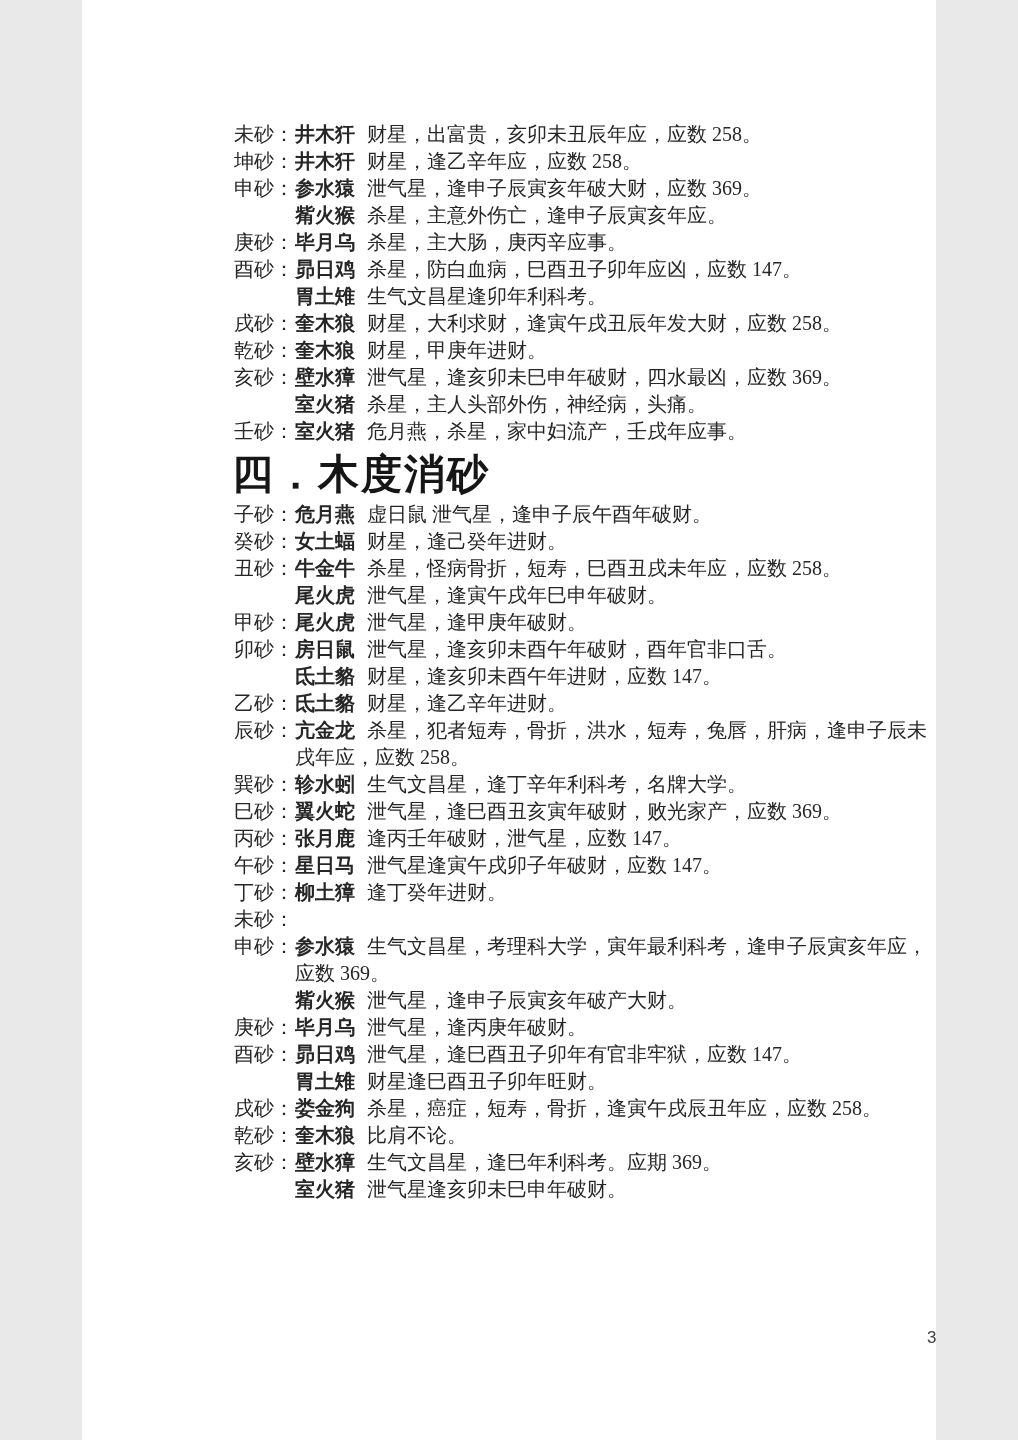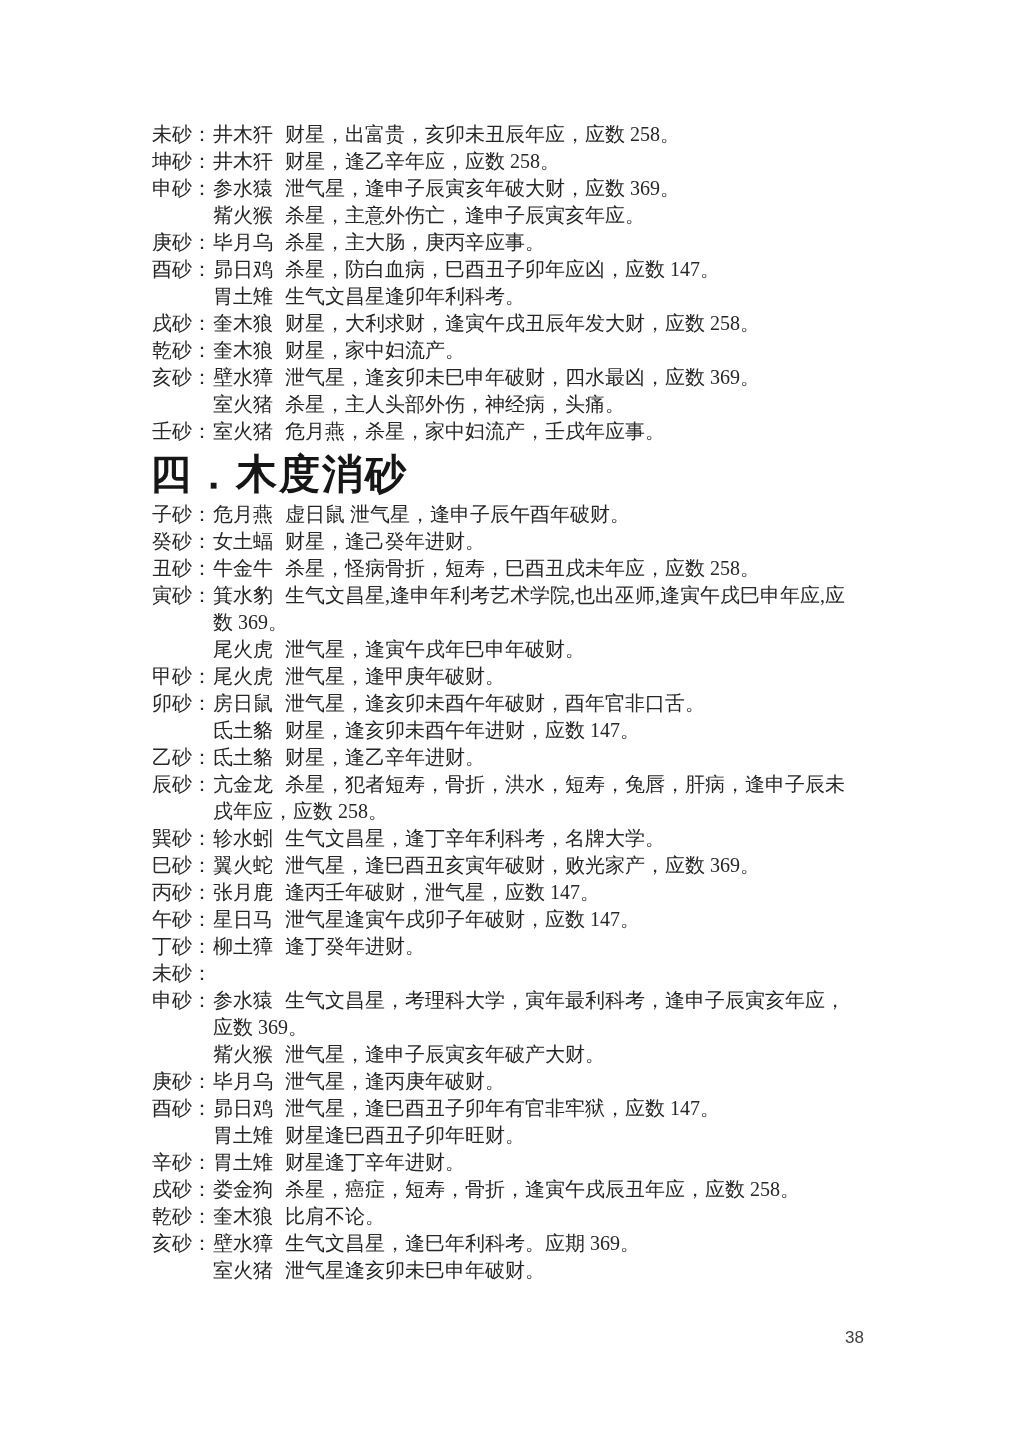--- a/index.html
+++ b/index.html
@@ -1,18 +1,18 @@
 <!DOCTYPE html>
 <html><head>
 <meta charset="utf-8">
 <style>
   html,body{margin:0;padding:0;background:#e9e9e9;}
   .page{
     position:relative;
-    width:1018px;height:1440px;
+    width:854px;height:1440px;
     margin:0 auto;
     background:#ffffff;
     font-family:"Liberation Serif","DejaVu Serif",serif;
     color:#262626;
     overflow:hidden;
   }
   .text-block{
     position:absolute;
     left:152px;top:121px;
     width:723px;
@@ -28,20 +28,21 @@
     flex:0 0 61px;
     white-space:nowrap;
   }
   .entry .content{
     width:645px;
   }
   .entry .star{
     display:inline-block;
     margin-right:12px;
     white-space:nowrap;
+    font-weight:bold;
   }
   .section-heading{
     margin:7px 0 5px -2px;
     font-family:"Liberation Sans","DejaVu Sans",sans-serif;
     font-weight:700;
     font-size:41px;
     line-height:44px;
     color:#161616;
     letter-spacing:2px;
   }
@@ -95,21 +96,21 @@
     <span class="content"><span class="star">胃土雉</span><span class="desc">生气文昌星逢卯年利科考。</span></span>
   </div>
 
   <div class="entry">
     <span class="label">戌砂：</span>
     <span class="content"><span class="star">奎木狼</span><span class="desc">财星，大利求财，逢寅午戌丑辰年发大财，应数 258。</span></span>
   </div>
 
   <div class="entry">
     <span class="label">乾砂：</span>
-    <span class="content"><span class="star">奎木狼</span><span class="desc">财星，家中妇流产。</span></span>
+    <span class="content"><span class="star">奎木狼</span><span class="desc">财星，甲庚年进财。</span></span>
   </div>
 
   <div class="entry">
     <span class="label">亥砂：</span>
     <span class="content"><span class="star">壁水獐</span><span class="desc">泄气星，逢亥卯未巳申年破财，四水最凶，应数 369。</span></span>
   </div>
 
   <div class="entry">
     <span class="label"></span>
     <span class="content"><span class="star">室火猪</span><span class="desc">杀星，主人头部外伤，神经病，头痛。</span></span>
@@ -132,24 +133,20 @@
   <div class="entry">
     <span class="label">癸砂：</span>
     <span class="content"><span class="star">女土蝠</span><span class="desc">财星，逢己癸年进财。</span></span>
   </div>
 
   <div class="entry">
     <span class="label">丑砂：</span>
     <span class="content"><span class="star">牛金牛</span><span class="desc">杀星，怪病骨折，短寿，巳酉丑戌未年应，应数 258。</span></span>
   </div>
 
-  <div class="entry">
-    <span class="label">寅砂：</span>
-    <span class="content"><span class="star">箕水豹</span><span class="desc">生气文昌星,逢申年利考艺术学院,也出巫师,逢寅午戌巳申年应,应数 369。</span></span>
-  </div>
 
   <div class="entry">
     <span class="label"></span>
     <span class="content"><span class="star">尾火虎</span><span class="desc">泄气星，逢寅午戌年巳申年破财。</span></span>
   </div>
 
   <div class="entry">
     <span class="label">甲砂：</span>
     <span class="content"><span class="star">尾火虎</span><span class="desc">泄气星，逢甲庚年破财。</span></span>
   </div>
@@ -221,24 +218,20 @@
   <div class="entry">
     <span class="label">酉砂：</span>
     <span class="content"><span class="star">昴日鸡</span><span class="desc">泄气星，逢巳酉丑子卯年有官非牢狱，应数 147。</span></span>
   </div>
 
   <div class="entry">
     <span class="label"></span>
     <span class="content"><span class="star">胃土雉</span><span class="desc">财星逢巳酉丑子卯年旺财。</span></span>
   </div>
 
-  <div class="entry">
-    <span class="label">辛砂：</span>
-    <span class="content"><span class="star">胃土雉</span><span class="desc">财星逢丁辛年进财。</span></span>
-  </div>
 
   <div class="entry">
     <span class="label">戌砂：</span>
     <span class="content"><span class="star">娄金狗</span><span class="desc">杀星，癌症，短寿，骨折，逢寅午戌辰丑年应，应数 258。</span></span>
   </div>
 
   <div class="entry">
     <span class="label">乾砂：</span>
     <span class="content"><span class="star">奎木狼</span><span class="desc">比肩不论。</span></span>
   </div>

